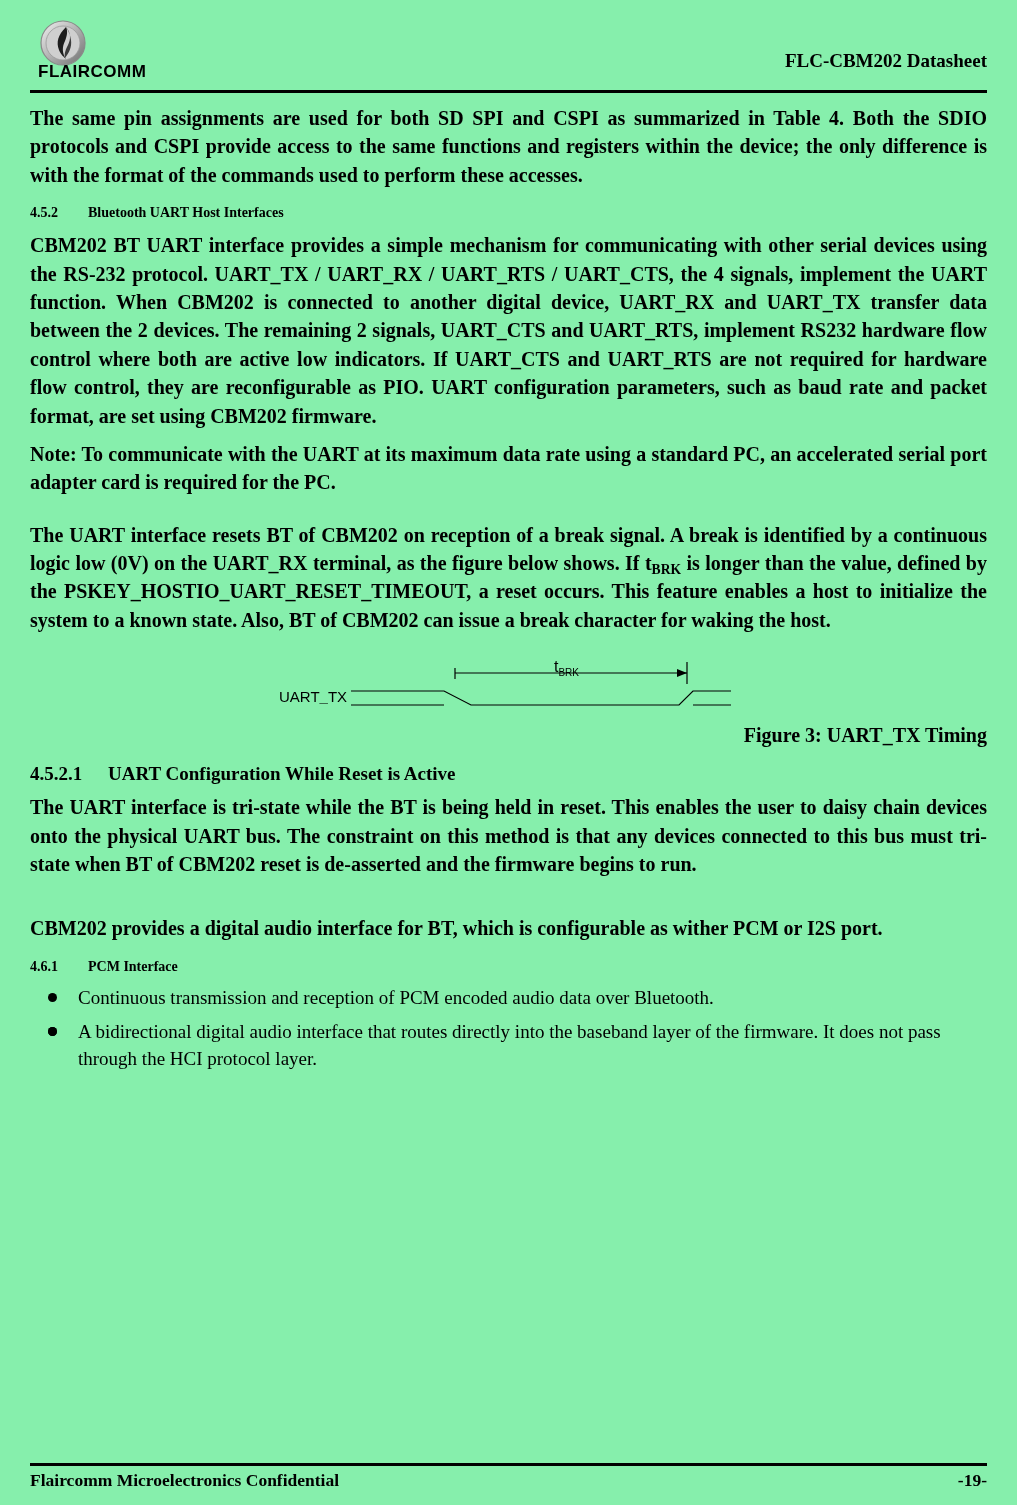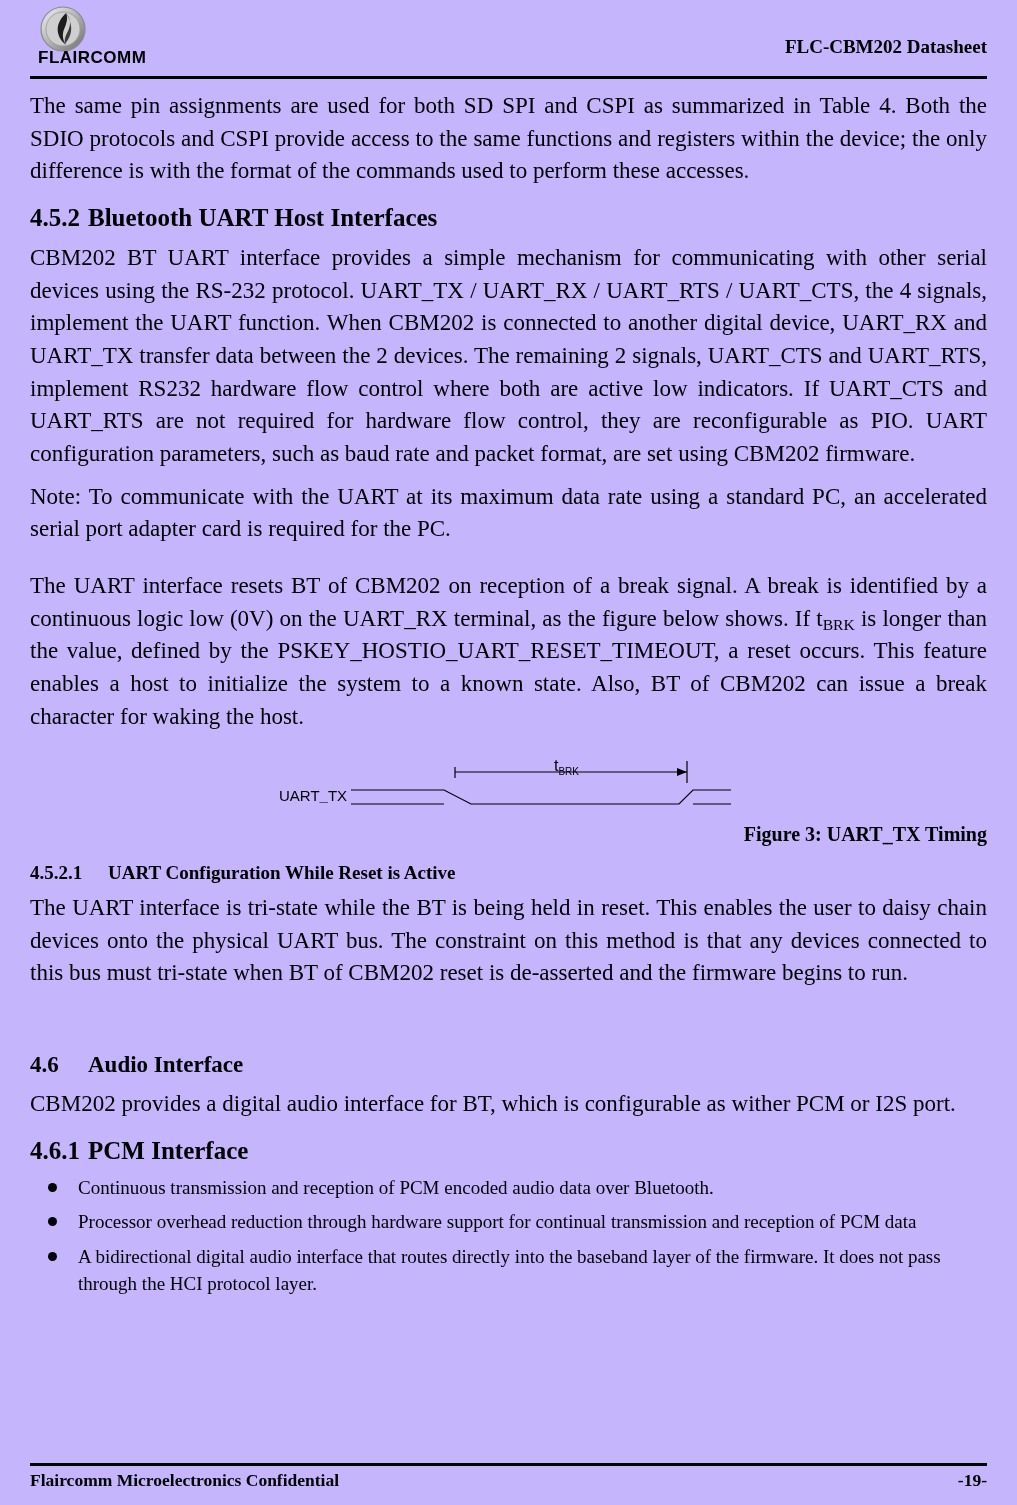--- a/index.html
+++ b/index.html
@@ -9,23 +9,23 @@
   }
   body {
     font-family: "Liberation Serif", serif;
     color: #000000;
   }
   .page {
     position: relative;
     width: 1017px;
     height: 1505px;
     margin: 0 auto;
-    background: #c4b5fd;
+    background: #86efac;
     box-sizing: border-box;
-    padding: 0 30px;
+    padding: 14px 30px;
     overflow: hidden;
   }
 
   
   .header {
     position: relative;
     height: 78px;
   }
   .logo-wrap {
     position: absolute;
@@ -65,30 +65,31 @@
     right: 0;
     top: 76px;
     border-top: 3px solid #000;
   }
 
   
   .content {
     padding-top: 12px;
   }
   p.body {
-    font-size: 23px;
+    font-size: 20px;
     line-height: 1.42;
     text-align: justify;
     margin: 0 0 10px 0;
+    font-weight: bold;
   }
   p.tight { margin-bottom: 2px; }
   .h3 {
     font-family: "Liberation Serif", serif;
     font-weight: bold;
-    font-size: 25px;
+    font-size: 14px;
     margin: 16px 0 10px 0;
   }
   .h3 .num { display: inline-block; min-width: 58px; }
   .h4 {
     font-family: "Liberation Serif", serif;
     font-weight: bold;
     font-size: 19px;
     margin: 16px 0 8px 0;
   }
   .h4 .num { display: inline-block; min-width: 78px; }
@@ -221,34 +222,31 @@
     </div>
 
     <div class="h4">
       <span class="num">4.5.2.1</span><span>UART Configuration While Reset is Active</span>
     </div>
 
     <p class="body">The UART interface is tri-state while the BT is being held in reset. This enables the user to daisy chain devices onto the physical UART bus. The constraint on this method is that any devices connected to this bus must tri-state when BT of CBM202 reset is de-asserted and the firmware begins to run.</p>
 
     <div class="spacer-md"></div>
 
-    <div class="h2">
-      <span class="num">4.6</span><span>Audio Interface</span>
-    </div>
 
     <p class="body">CBM202 provides a digital audio interface for BT, which is configurable as wither PCM or I2S port.</p>
 
     <div class="h3">
       <span class="num">4.6.1</span><span>PCM Interface</span>
     </div>
 
 
     <ul class="bullets">
       <li><span class="dot"></span><span>Continuous transmission and reception of PCM encoded audio data over Bluetooth.</span></li>
-      <li><span class="dot"></span><span>Processor overhead reduction through hardware support for continual transmission and reception of PCM data</span></li>
+      <li><span class="dot"></span></li>
       <li><span class="dot"></span><span>A bidirectional digital audio interface that routes directly into the baseband layer of the firmware. It does not pass through the HCI protocol layer.</span></li>
     </ul>
 
   </div>
 
   <div class="footer">
     <div class="footer-rule"></div>
     <div class="footer-row">
       <div>Flaircomm Microelectronics Confidential</div>
       <div>-19-</div>

